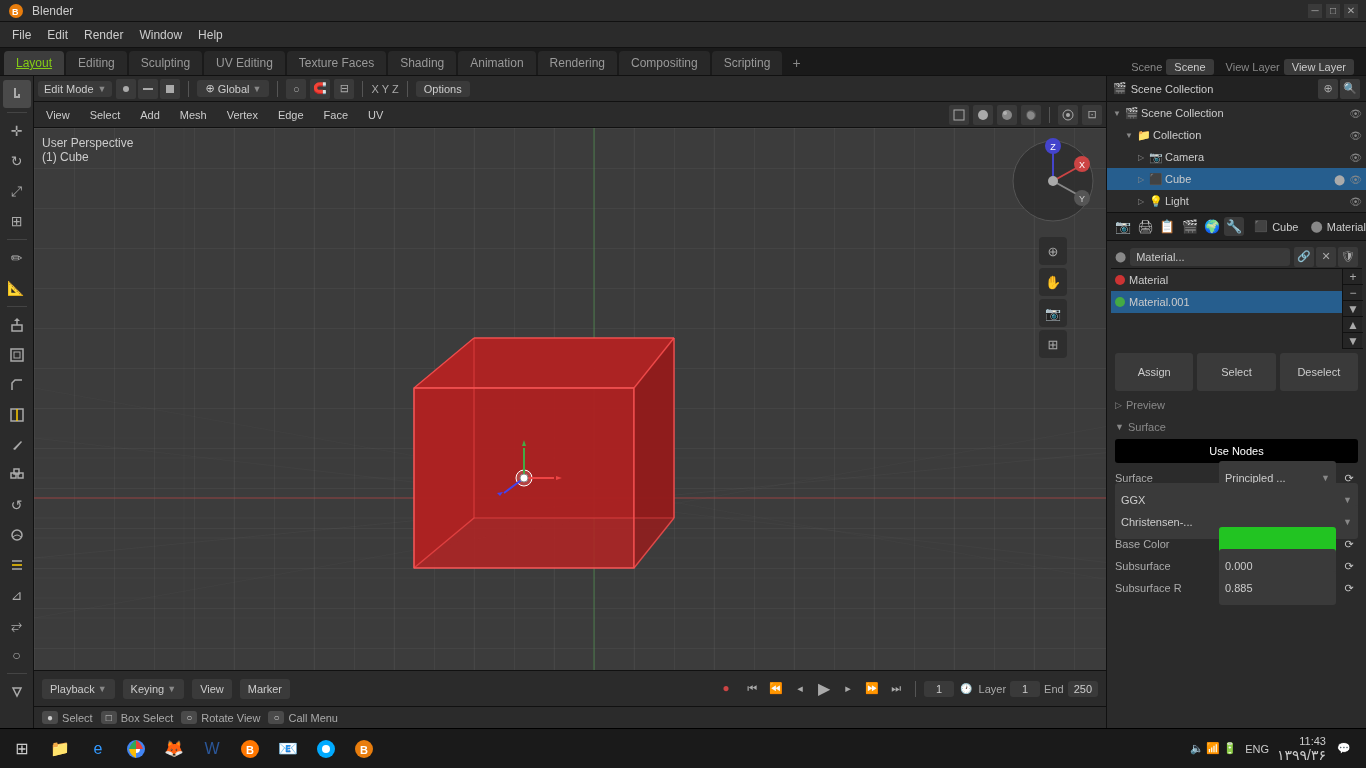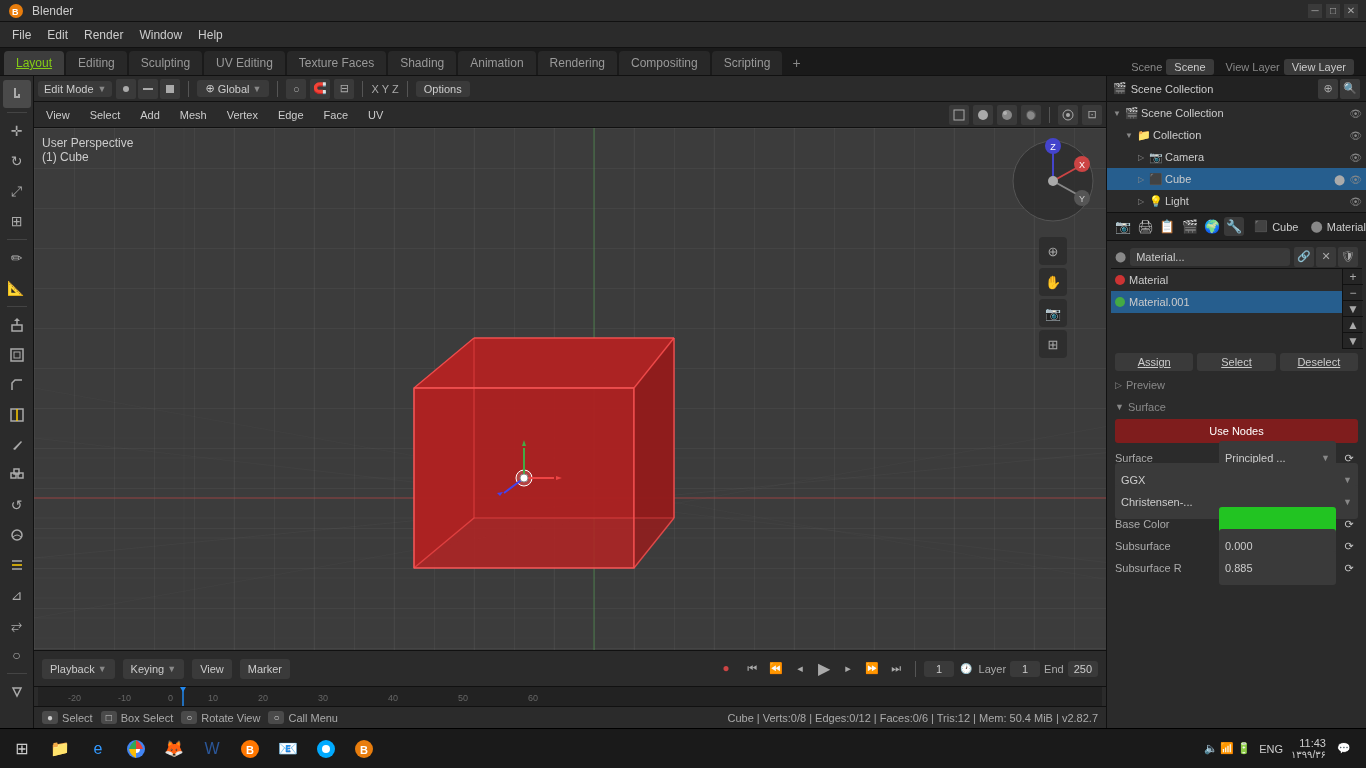--- a/index.html
+++ b/index.html
@@ -394,44 +394,43 @@
     }
     .material-row.selected { background: #265e8e; }
 
     .mat-actions {
       display: flex;
       gap: 4px;
       padding: 4px;
     }
     .mat-action-btn {
       flex: 1;
-      height: 18px;
+      height: 38px;
       background: #3a3a3a;
       border-radius: 3px;
       display: flex;
       align-items: center;
       justify-content: center;
       cursor: pointer;
       font-size: 11px;
       color: #ccc;
-      text-decoration: underline;
     }
 
     .section-label {
       font-size: 11px;
       color: #888;
       padding: 4px 4px 2px 4px;
       display: flex;
       align-items: center;
       gap: 4px;
     }
     .section-label .arrow { font-size: 9px; }
 
     .use-nodes-btn {
-      background: #7f1d1d;
+      background: #000000;
       border-radius: 3px;
       height: 24px;
       display: flex;
       align-items: center;
       justify-content: center;
       cursor: pointer;
       font-size: 11px;
       color: #fff;
       margin: 4px;
     }
@@ -965,58 +964,39 @@
           <span style="font-size:10px;color:#888;margin:0 2px;">🕐</span>
 
           <span style="font-size:11px;color:#aaa;">Layer</span>
           <div class="tl-num">1</div>
 
           <span style="font-size:11px;color:#aaa;">End</span>
           <div class="tl-num">250</div>
         </div>
       </div>
 
-      <div id="timeline-track">
-        <svg width="100%" height="20">
-          <rect width="100%" height="20" fill="#222"></rect>
-
-          <text x="30" y="14" font-size="9" fill="#666">-20</text>
-          <text x="80" y="14" font-size="9" fill="#666">-10</text>
-          <text x="130" y="14" font-size="9" fill="#666">0</text>
-          <text x="170" y="14" font-size="9" fill="#666">10</text>
-          <text x="220" y="14" font-size="9" fill="#666">20</text>
-          <text x="280" y="14" font-size="9" fill="#666">30</text>
-          <text x="350" y="14" font-size="9" fill="#666">40</text>
-          <text x="420" y="14" font-size="9" fill="#666">50</text>
-          <text x="490" y="14" font-size="9" fill="#666">60</text>
-
-          <line x1="145" y1="0" x2="145" y2="20" stroke="#2288ee" stroke-width="1.5"></line>
-          <polygon points="142,0 148,0 145,5" fill="#2288ee"></polygon>
-        </svg>
-      </div>
     </div>
 
     <div id="status-bar">
       <div class="status-key">
         <span class="key-badge">●</span>
         <span>Select</span>
       </div>
       <div class="status-key">
         <span class="key-badge">□</span>
         <span>Box Select</span>
       </div>
       <div class="status-key">
         <span class="key-badge">○</span>
         <span>Rotate View</span>
       </div>
       <div class="status-key">
         <span class="key-badge">○</span>
         <span>Call Menu</span>
       </div>
-      <div style="margin-left:auto;">Cube | Verts:0/8 | Edges:0/12 | Faces:0/6 | Tris:12 | Mem: 50.4 MiB | v2.82.7</div>
     </div>
   </div>
 
   <div id="right-panel">
 
     <div id="outliner-header">
       <span style="font-size:11px;color:#e8b864;">🎬</span>
       <span style="font-size:11px;color:#ccc;flex:1;">Scene Collection</span>
       <div style="display:flex;gap:2px;">
         <div class="sm-icon-btn">⊕</div>
@@ -1226,17 +1206,17 @@
       <circle cx="10" cy="10" r="9" fill="#e87d0d"></circle>
       <text x="10" y="15" text-anchor="middle" font-size="11" fill="white" font-weight="bold">B</text>
     </svg>
   </div>
 
   <div class="taskbar-right">
     <span>🔈 📶 🔋</span>
     <span>ENG</span>
     <div style="display:flex;flex-direction:column;align-items:flex-end;cursor:pointer;">
       <span>11:43</span>
-      <span style="font-size:10px;">۱۳۹۹/۳۶</span>
+      <span style="font-size:14px;">۱۳۹۹/۳۶</span>
     </div>
     <div style="width:20px;height:20px;display:flex;align-items:center;justify-content:center;cursor:pointer;">💬</div>
   </div>
 </div>
 
 </body></html>

